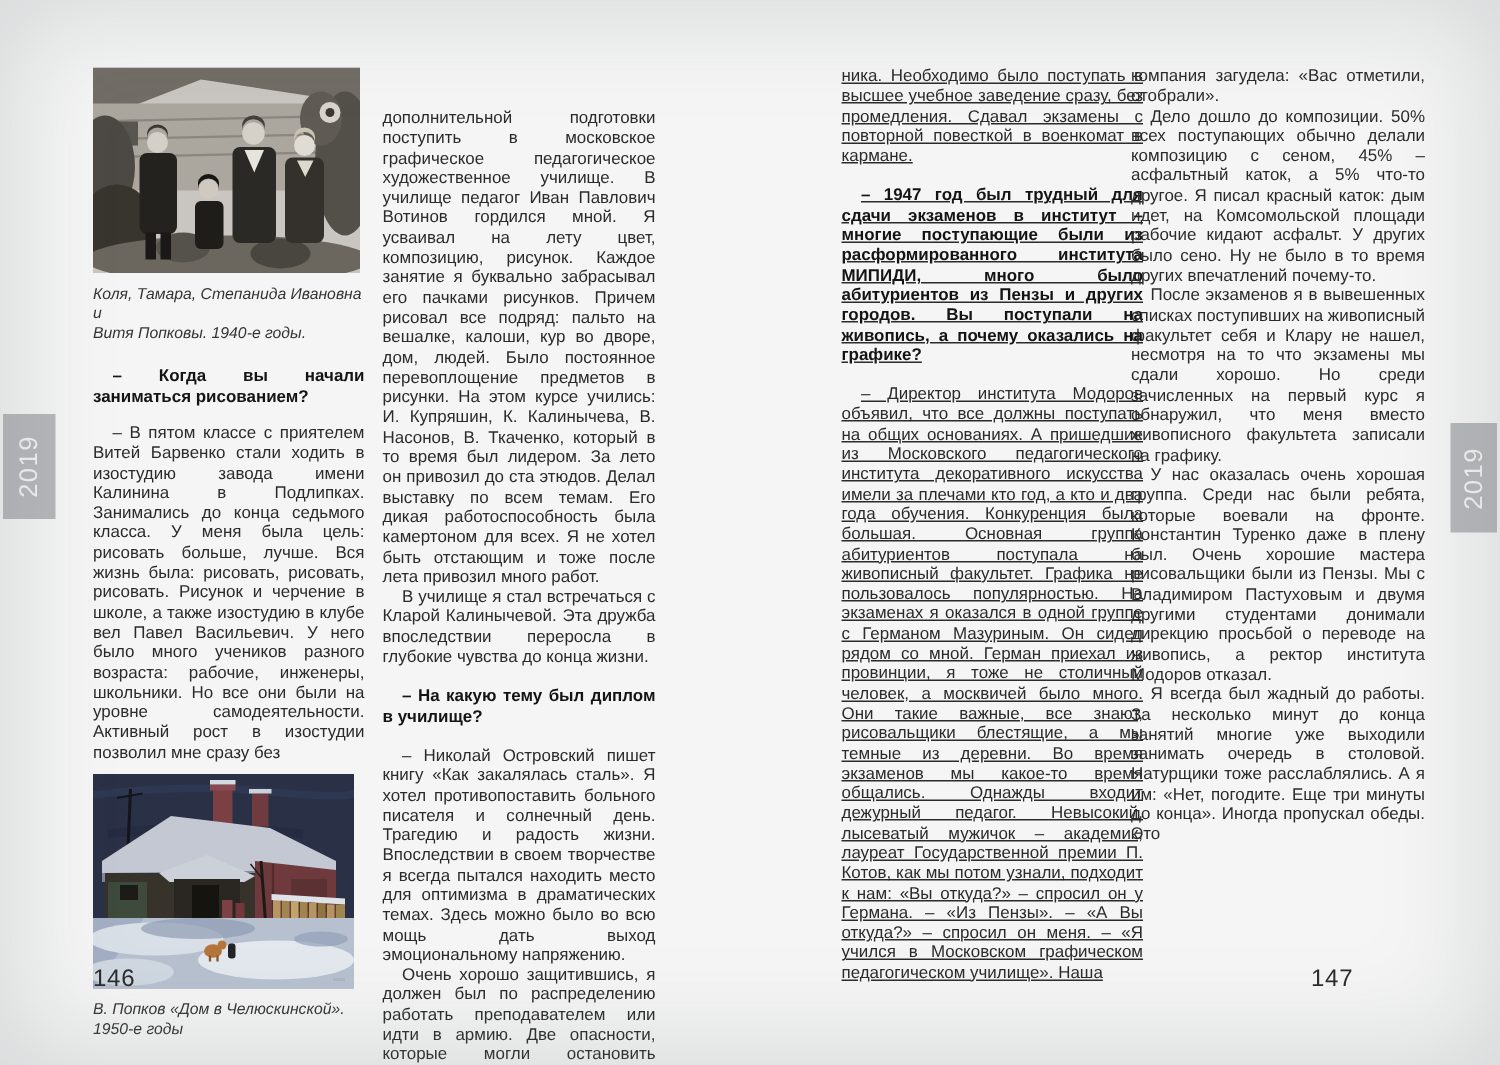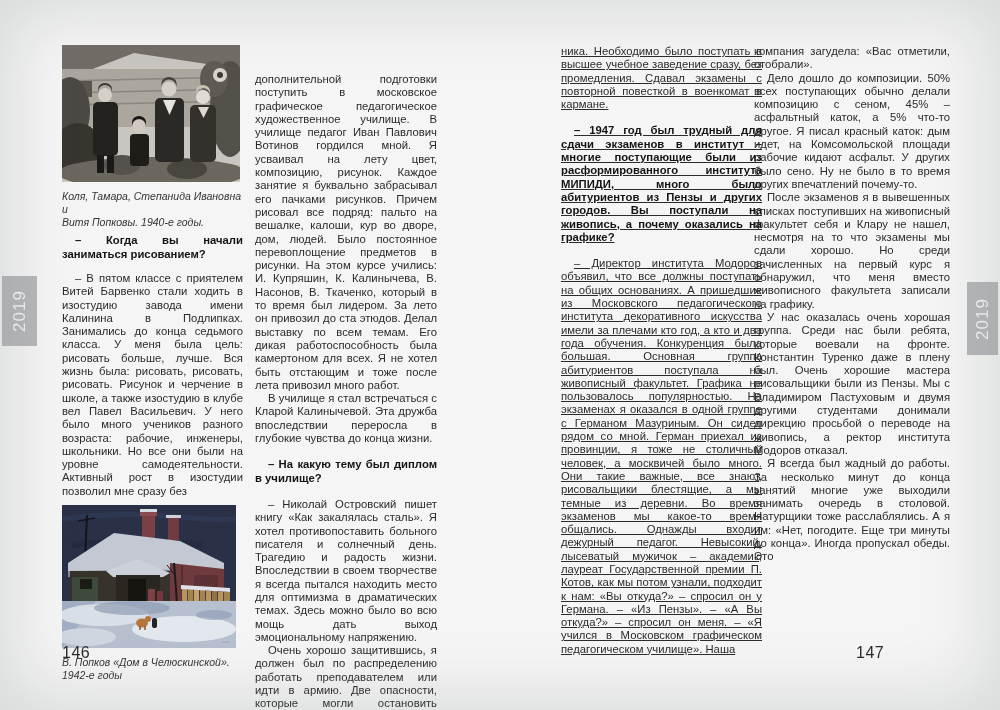--- a/index.html
+++ b/index.html
@@ -37,26 +37,26 @@
   .col p.cont{text-indent:0;}
   .col p.q{font-weight:bold;color:#141414;margin:13px 0;}
   .caption{
     font-style:italic;text-align:left;font-size:10.5px;line-height:12.8px;
     color:#343434;margin-top:8px;text-indent:0;
   }
   .caption span{display:block;}
   .img-block{display:block;margin:0;}
   #family-photo{margin-top:0;}
   #painting{margin-top:7px;}
-  #col1 .q{margin:6px 0 11px 0;}
+  #col1 .q{margin:17px 0 11px 0;}
   .page-number{
     position:absolute;top:644px;font-size:16px;color:#2b2b2b;letter-spacing:.5px;
   }
   #pn-left{left:62px;}
-  #pn-right{left:856px;}
+  #pn-right{left:874px;}
   .triangle-marker{position:absolute;left:222px;top:47px;width:16px;height:15px;}
 </style>
 </head>
 <body>
 
 <svg class="triangle-marker" viewBox="0 0 16 15">
   <polygon points="0.5,0.5 16,3 3.5,15" fill="#1b1b1b"></polygon>
 </svg>
 
 <div class="year-tab" id="tab-left">
@@ -172,21 +172,21 @@
     <ellipse cx="80" cy="118" rx="6" ry="4.5" fill="#b5763c"></ellipse>
     <circle cx="86" cy="114" r="3" fill="#b5763c"></circle>
     <line x1="78" y1="121" x2="78" y2="125" stroke="#8a5526" stroke-width="1.5"></line>
     <line x1="83" y1="121" x2="83" y2="125" stroke="#8a5526" stroke-width="1.5"></line>
     <rect x="90" y="113" width="5" height="10" rx="2" fill="#232329"></rect>
     <rect x="160" y="136" width="8" height="2" fill="#aab4c4"></rect>
   </svg>
 
   <div class="caption">
     <span>В. Попков «Дом в Челюскинской».</span>
-    <span>1942-е годы</span>
+    <span>1950-е годы</span>
   </div>
 </div>
 
 <div class="col" id="col2">
   <p class="cont">дополнительной подготовки поступить в московское графическое педагогическое художественное училище. В училище педагог Иван Павлович Вотинов гордился мной. Я усваивал на лету цвет, композицию, рисунок. Каждое занятие я буквально забрасывал его пачками рисунков. Причем рисовал все подряд: пальто на вешалке, калоши, кур во дворе, дом, людей. Было постоянное перевоплощение предметов в рисунки. На этом курсе учились: И. Купряшин, К. Калинычева, В. Насонов, В. Ткаченко, который в то время был лидером. За лето он привозил до ста этюдов. Делал выставку по всем темам. Его дикая работоспособность была камертоном для всех. Я не хотел быть отстающим и тоже после лета привозил много работ.</p>
   <p>В училище я стал встречаться с Кларой Калинычевой. Эта дружба впоследствии переросла в глубокие чувства до конца жизни.</p>
   <p class="q">– На какую тему был диплом в училище?</p>
   <p>– Николай Островский пишет книгу «Как закалялась сталь». Я хотел противопоставить больного писателя и солнечный день. Трагедию и радость жизни. Впоследствии в своем творчестве я всегда пытался находить место для оптимизма в драматических темах. Здесь можно было во всю мощь дать выход эмоциональному напряжению.</p>
   <p>Очень хорошо защитившись, я должен был по распределению работать преподавателем или идти в армию. Две опасности, которые могли остановить развитие худож-</p>
 </div>

